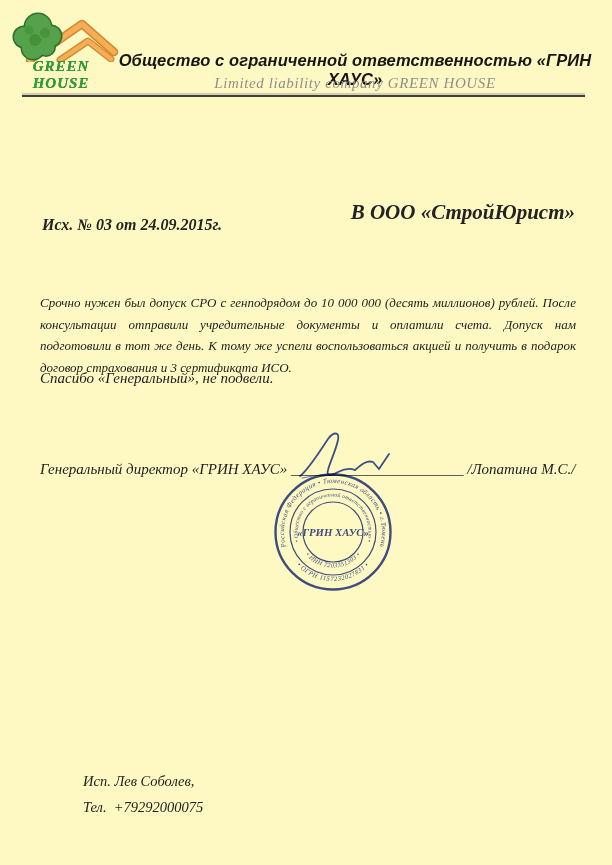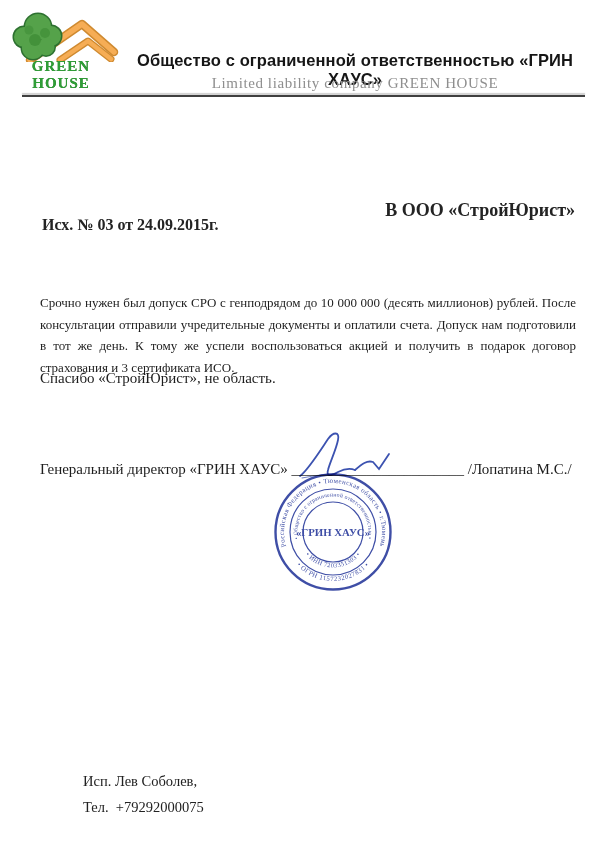--- a/index.html
+++ b/index.html
@@ -1,19 +1,20 @@
 <!DOCTYPE html>
 <html><head>
 <meta charset="utf-8">
 <style>
   html,body{margin:0;padding:0;background:#e9e9e9;}
   .page{
-    position:relative;width:612px;height:865px;background:#ffffff;
+    position:relative;width:612px;height:865px;background:#fef9c3;
     font-family:"Liberation Serif", serif;color:#1c1c1c;overflow:hidden;
     margin:0 auto;
+    font-style:italic;
   }
   
   .logo-svg{position:absolute;left:8px;top:10px;width:112px;height:52px;}
   .brand{
     position:absolute;left:6px;top:58px;width:110px;text-align:center;
     font-family:"Liberation Serif", serif;font-weight:bold;font-size:15px;
     color:#2f9e37;letter-spacing:1px;word-spacing:5px;
     text-shadow:0 0 .5px #1e6e1e;
   }
   .title-ru{
@@ -24,21 +25,21 @@
   .title-en{
     position:absolute;left:118px;top:75px;width:474px;text-align:center;
     font-size:15px;color:#8e8e8e;letter-spacing:.6px;
   }
   .rule{
     position:absolute;left:22px;top:95px;width:563px;height:2px;
     background:#3f3f3f;box-shadow:0 -2px 1px rgba(120,120,120,.35);
   }
   
   .ref{position:absolute;left:42px;top:216px;font-size:16px;font-weight:bold;color:#232323;}
-  .recipient{position:absolute;right:37px;top:200px;font-size:18px;font-weight:bold;color:#232323;}
+  .recipient{position:absolute;right:37px;top:200px;font-size:21px;font-weight:bold;color:#232323;}
   
   .review-title{
     position:absolute;left:0;top:270px;width:606px;text-align:center;
     font-size:15.5px;letter-spacing:1px;color:#1a1a1a;
   }
   .body-par{
     position:absolute;left:40px;top:292px;width:536px;
     font-size:13px;line-height:21.5px;text-align:justify;color:#1d1d1d;
   }
   .thanks{position:absolute;left:40px;top:370px;font-size:15px;color:#1d1d1d;}
@@ -84,21 +85,21 @@
   <div class="brand">GREEN HOUSE</div>
 
   <div class="title-ru">Общество с ограниченной ответственностью «ГРИН ХАУС»</div>
   <div class="title-en">Limited liability company GREEN HOUSE</div>
   <div class="rule"></div>
 
   <div class="ref">Исх. № 03 от 24.09.2015г.</div>
   <div class="recipient">В ООО «СтройЮрист»</div>
 
   <div class="body-par">Срочно нужен был допуск СРО с генподрядом до 10 000 000 (десять миллионов) рублей. После консультации отправили учредительные документы и оплатили счета. Допуск нам подготовили в тот же день. К тому же успели воспользоваться акцией и получить в подарок договор страхования и 3 сертификата ИСО.</div>
-  <div class="thanks">Спасибо «СтройЮрист», не область.</div>
+  <div class="thanks">Спасибо «Генеральный», не подвели.</div>
 
   <div class="director-row"><span>Генеральный директор «ГРИН ХАУС»</span>
     <span class="us">_______________________</span>
     <span>/Лопатина М.С./</span>
   </div>
 
   <svg class="stamp-svg" viewBox="0 0 136 136" aria-hidden="true">
     <defs>
       <path id="r1top" d="M 25.6 92.5 A 49 49 0 1 1 110.4 92.5" fill="none"></path>
       <path id="r1bot" d="M 25.6 92.5 A 49 49 0 0 0 110.4 92.5" fill="none"></path>

